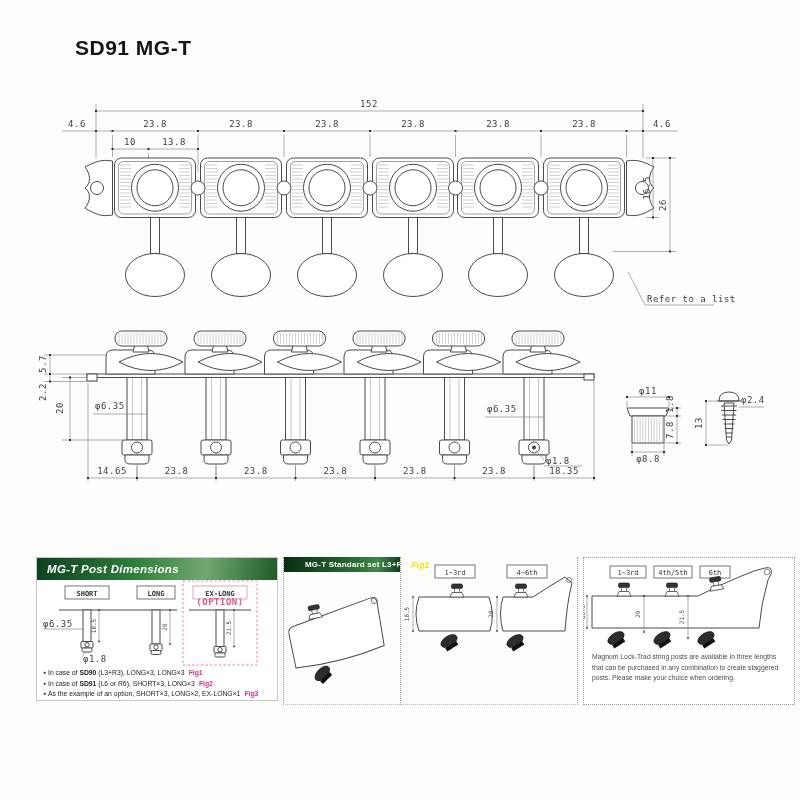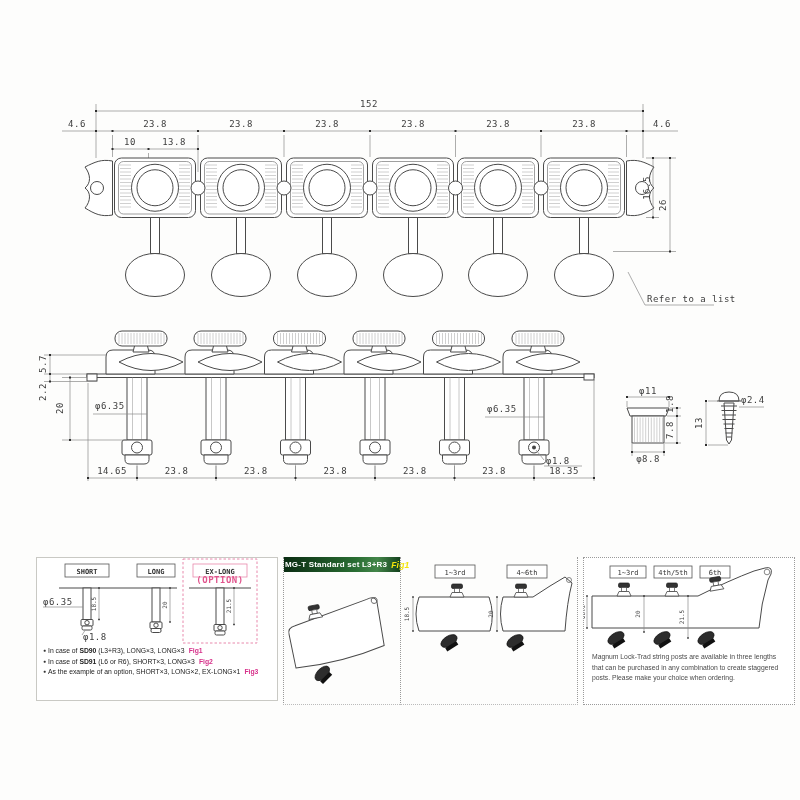--- a/index.html
+++ b/index.html
@@ -25,32 +25,33 @@
   .blt{font-size:5px;vertical-align:1px;margin-right:2px;color:#333;}
   .mdl{font-weight:bold;}
   .figref{color:#d6318a;font-weight:bold;margin-left:4px;}
   .panelB{left:283px;top:557px;width:117px;height:148px;background:transparent;
           border-left:1px dotted #999;border-bottom:1px dotted #bbb;}
   .panelC{left:400px;top:557px;width:178px;height:148px;background:transparent;
           border-left:1px dotted #999;border-right:1px dotted #999;border-bottom:1px dotted #bbb;}
   .panelD{left:583px;top:557px;width:212px;height:148px;border:1px dotted #9a9a9a;background:#fff;}
   .phS{height:15px;display:flex;align-items:center;justify-content:space-between;
        background:linear-gradient(95deg,#0a2c12 0%,#2a6e33 62%,#44864a 80%,#123f1c 100%);
-       color:#fff;font-weight:bold;font-size:8px;padding:0 1px;letter-spacing:.2px;white-space:nowrap;}
+       color:#fff;font-weight:bold;font-size:8px;padding:0 21px;letter-spacing:.2px;white-space:nowrap;}
   .badge{color:#f2e30a;font-style:italic;font-weight:bold;font-size:8.5px;margin-left:4px;}
   .ftext{font-size:6.8px;color:#4a4a4a;line-height:1.55;padding:2px 8px 0 8px;}
   .pink{fill:#e0558d;}
   svg .boxlab{font-family:"DejaVu Sans Mono",monospace;font-size:7px;fill:#333;letter-spacing:0;}
   svg .rdim{font-size:6px;fill:#444;letter-spacing:0;}
 </style>
 </head>
 <body>
 
 <div class="page">
 
+  <h1 class="title">SD91 MG-T</h1>
 
   <svg width="800" height="545" viewBox="0 0 800 545">
     <defs>
 
       <g id="tv-unit">
         <rect x="-40.5" y="0" width="81" height="59.5" rx="7" class="lnf"></rect>
         <rect x="-36.5" y="3.5" width="73" height="52.5" rx="5" fill="none" stroke="#777" stroke-width=".7"></rect>
         <path class="hatch" d="M-35 7h11m-11 3.5h11m-11 3.5h11m-11 3.5h11m-11 3.5h11m-11 3.5h11m-11 3.5h11m-11 3.5h11m-11 3.5h11m-11 3.5h11m-11 3.5h11m-11 3.5h11m-11 3.5h11"></path>
         <path class="hatch" d="M24 7h11m-11 3.5h11m-11 3.5h11m-11 3.5h11m-11 3.5h11m-11 3.5h11m-11 3.5h11m-11 3.5h11m-11 3.5h11m-11 3.5h11m-11 3.5h11m-11 3.5h11m-11 3.5h11"></path>
         <circle cx="0" cy="29.75" r="23.5" class="lnf"></circle>
@@ -236,20 +237,21 @@
       <path class="dim" d="M708 401H717M708 445H728"></path>
       <line x1="706" y1="401" x2="706" y2="445" class="dim"></line>
       <path class="sq" d="M705 400h2v2h-2zM705 444h2v2h-2z"></path>
       <text transform="rotate(-90 702 423)" x="702" y="423" text-anchor="middle">13</text>
       <text x="741" y="403">φ2.4</text>
       <line x1="739" y1="407" x2="764" y2="407" class="dim"></line>
     </g>
   </svg>
 
   <div class="panel panelA">
+    <div class="phA">MG-T  Post Dimensions</div>
     <svg width="242" height="86" viewBox="0 0 242 86" style="position:static;display:block;">
 
       <rect x="28" y="6" width="44" height="13" fill="#fff" stroke="#555" stroke-width=".8"></rect>
       <text x="50" y="15.5" text-anchor="middle" class="boxlab" style="font-weight:bold">SHORT</text>
       <rect x="100" y="6" width="38" height="13" fill="#fff" stroke="#555" stroke-width=".8"></rect>
       <text x="119" y="15.5" text-anchor="middle" class="boxlab" style="font-weight:bold">LONG</text>
       <rect x="146" y="1" width="74" height="84" fill="none" stroke="#e889ac" stroke-width="1" stroke-dasharray="2.5,2"></rect>
       <rect x="156" y="6" width="54" height="13" fill="#fff" stroke="#e889ac" stroke-width=".8"></rect>
       <text x="183" y="15.5" text-anchor="middle" class="boxlab pink" style="font-weight:bold">EX-LONG</text>
       <text x="183" y="25" text-anchor="middle" class="pink" font-size="5.5" style="font-weight:bold">(OPTION)</text>

